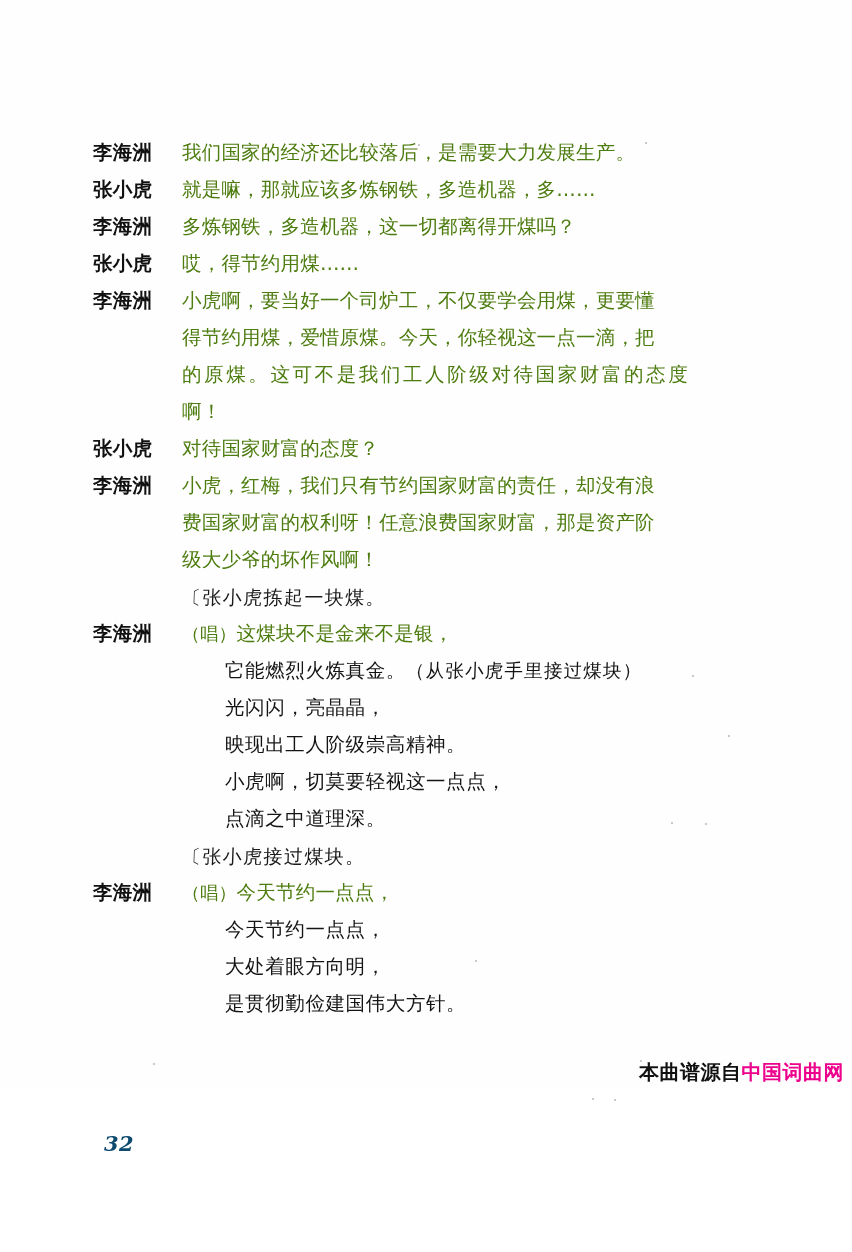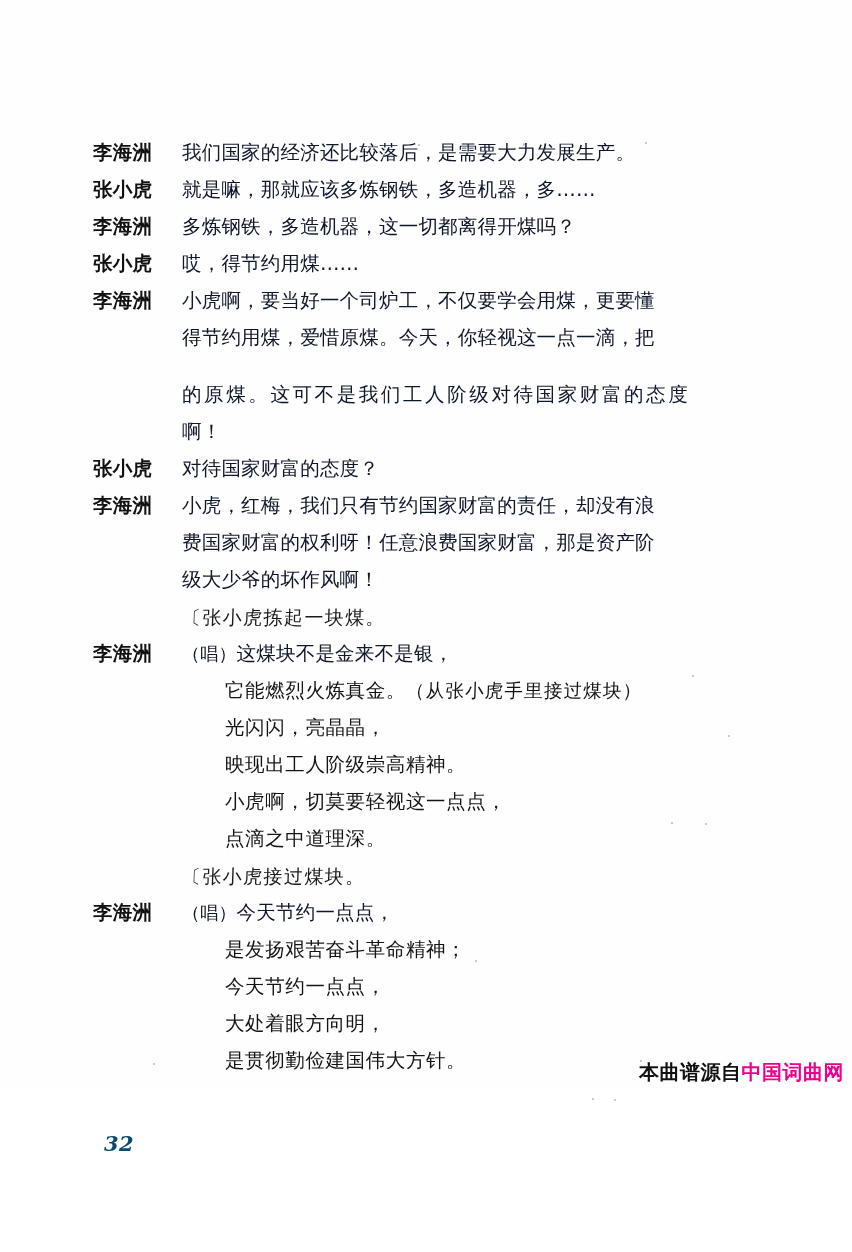--- a/index.html
+++ b/index.html
@@ -47,39 +47,38 @@
     letter-spacing: 0.3px;
     color: #111111;
     white-space: nowrap;
   }
 
   .speech {
     flex: 1 1 auto;
     font-family: "DejaVu Sans", "Liberation Sans", sans-serif;
     font-size: 19.5px;
     line-height: 30px;
-    color: #0f172a;
+    color: #4d7c0f;
     letter-spacing: 0.2px;
   }
 
   
   .cont-row {
     display: flex;
     align-items: flex-start;
     margin-bottom: 7px;
   }
   .cont-row .spacer {
     width: 89px;
     flex: 0 0 89px;
   }
 
   
   .tracked {
     letter-spacing: 2.6px;
-    margin-top: 20px;
   }
 
   
   .stage {
     font-family: "DejaVu Serif", "Liberation Serif", serif;
     font-size: 19px;
     line-height: 30px;
     letter-spacing: 1.4px;
     color: #1a1a1a;
     font-weight: 500;
@@ -287,24 +286,20 @@
 
     <div class="line">
       <div class="speaker">李海洲</div>
       <div class="speech">
         <span class="sing-mark">（唱）</span><span>今天节约一点点，</span>
       </div>
     </div>
 
     <div class="lyric-row">
       <div class="spacer"></div>
-      <div class="lyric">是发扬艰苦奋斗革命精神；</div>
-    </div>
-    <div class="lyric-row">
-      <div class="spacer"></div>
       <div class="lyric">今天节约一点点，</div>
     </div>
     <div class="lyric-row">
       <div class="spacer"></div>
       <div class="lyric">大处着眼方向明，</div>
     </div>
     <div class="lyric-row">
       <div class="spacer"></div>
       <div class="lyric">是贯彻勤俭建国伟大方针。</div>
     </div>

